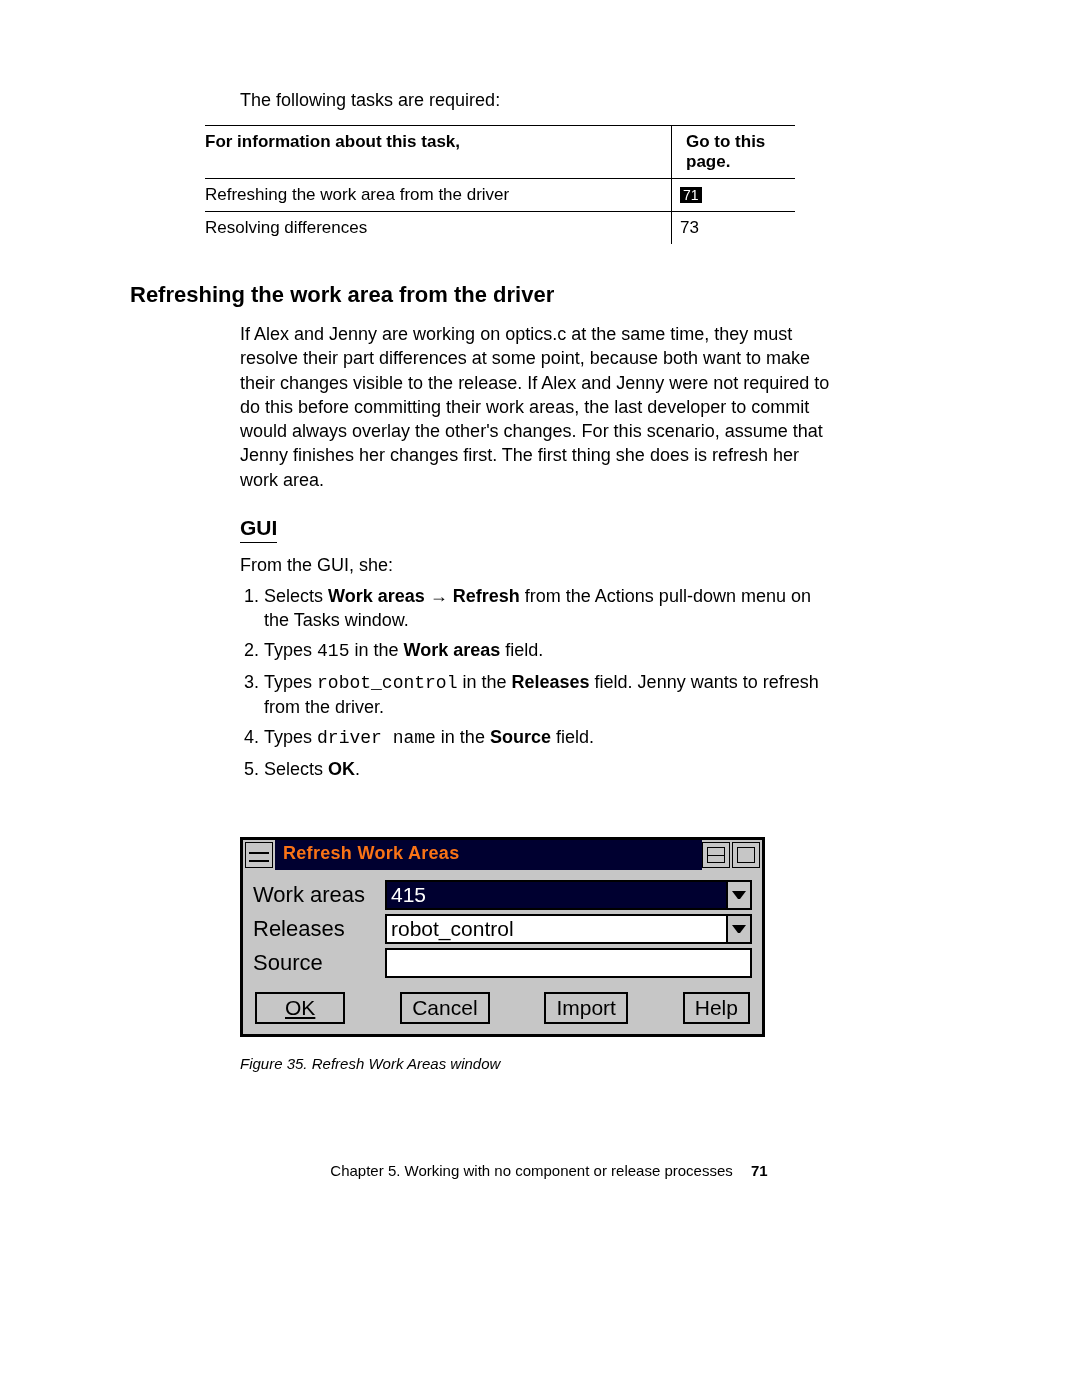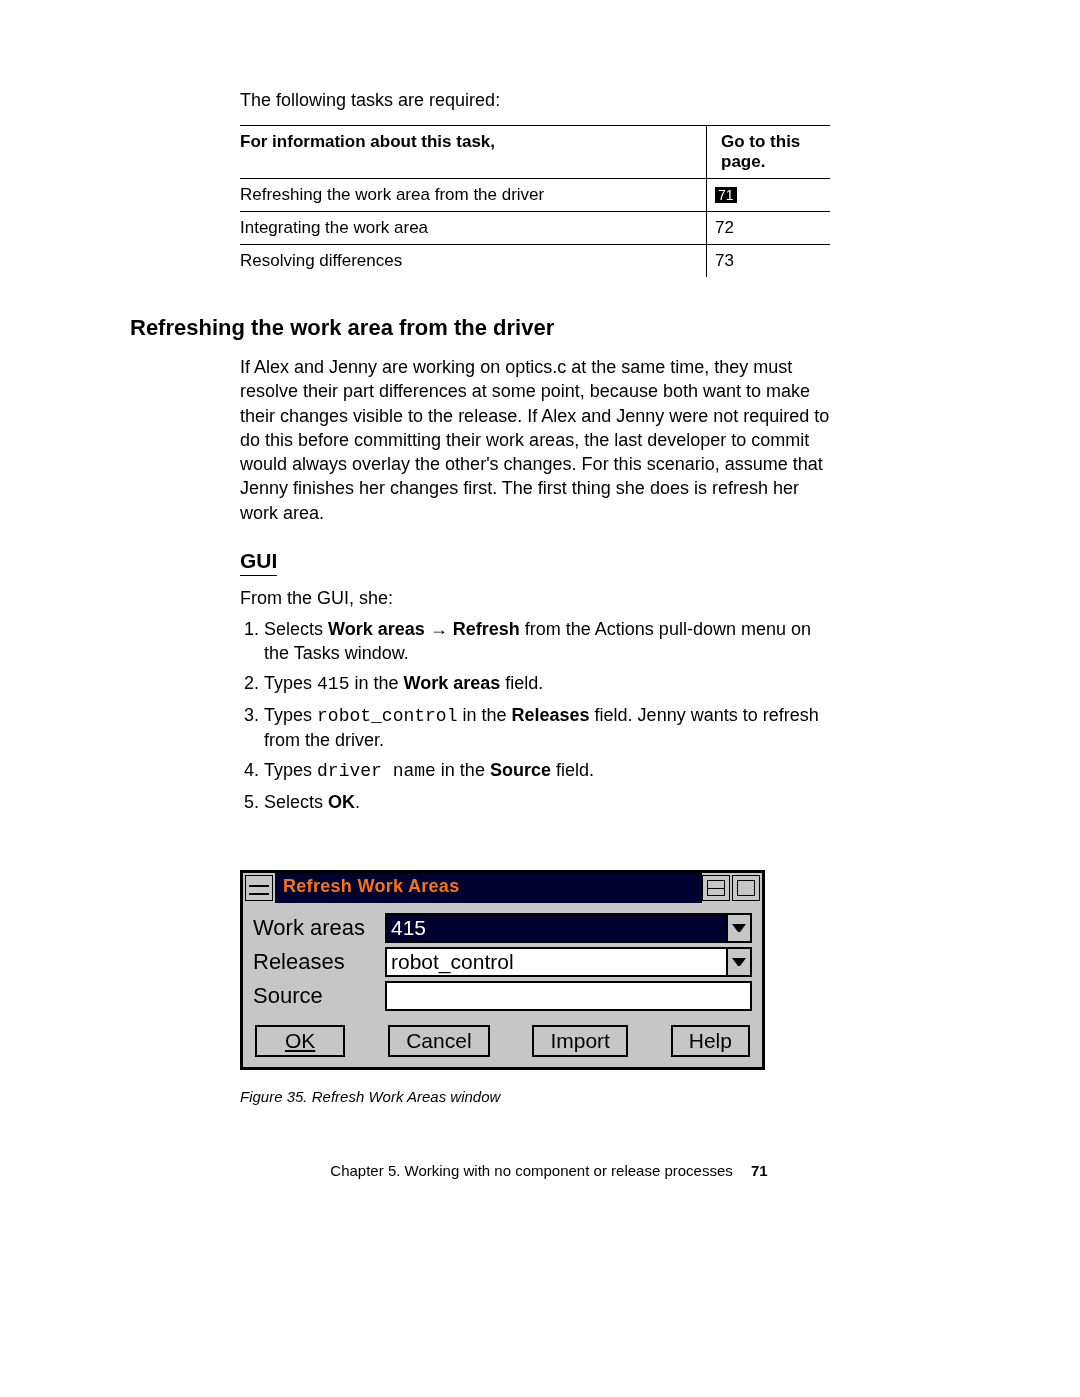--- a/index.html
+++ b/index.html
@@ -15,21 +15,21 @@
     color: #000;
     box-sizing: border-box;
     padding: 90px 130px 0 130px;
   }
   .intro {
     margin-left: 110px;
     font-size: 18px;
     margin-bottom: 14px;
   }
   table.tasks {
-    margin-left: 110px;
+    margin-left: 75px;
     border-collapse: collapse;
     width: 590px;
     font-size: 17px;
   }
   table.tasks th {
     text-align: left;
     font-weight: bold;
     border-top: 1px solid #000;
     border-bottom: 1px solid #000;
     padding: 6px 6px 6px 0;
@@ -203,21 +203,21 @@
   .btnrow {
     display: flex;
     justify-content: space-between;
     margin-top: 14px;
     padding: 0 2px;
   }
   .btn {
     border: 2px solid #000;
     background: #c6c6c6;
     font-size: 21px;
-    padding: 2px 16px;
+    padding: 2px 10px;
     font-family: Arial, sans-serif;
   }
   .btn.ok { text-decoration: underline; padding: 2px 28px; }
 
   .caption {
     font-style: italic;
     font-size: 15px;
     margin-top: 18px;
   }
 
@@ -241,24 +241,20 @@
     <tbody>
         <tr>
       <th class="col1">For information about this task,</th>
       <th class="col2">Go to this page.</th>
     </tr>
     <tr>
       <td>Refreshing the work area from the driver</td>
       <td class="col2">
         <span class="pagelink">71</span>
       </td>
-    </tr>
-    <tr>
-      <td>Integrating the work area</td>
-      <td class="col2">72</td>
     </tr>
     <tr class="last">
       <td>Resolving differences</td>
       <td class="col2">73</td>
     </tr>
   </tbody>
     </table>
 
   <h2 class="section">Refreshing the work area from the driver</h2>
 

